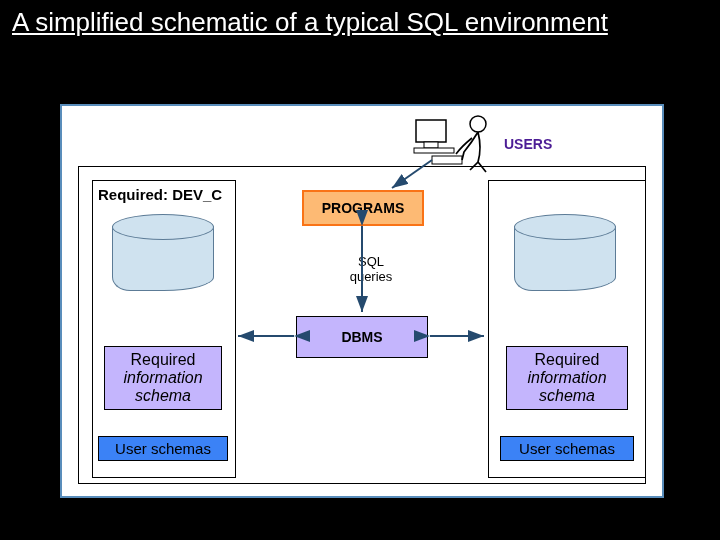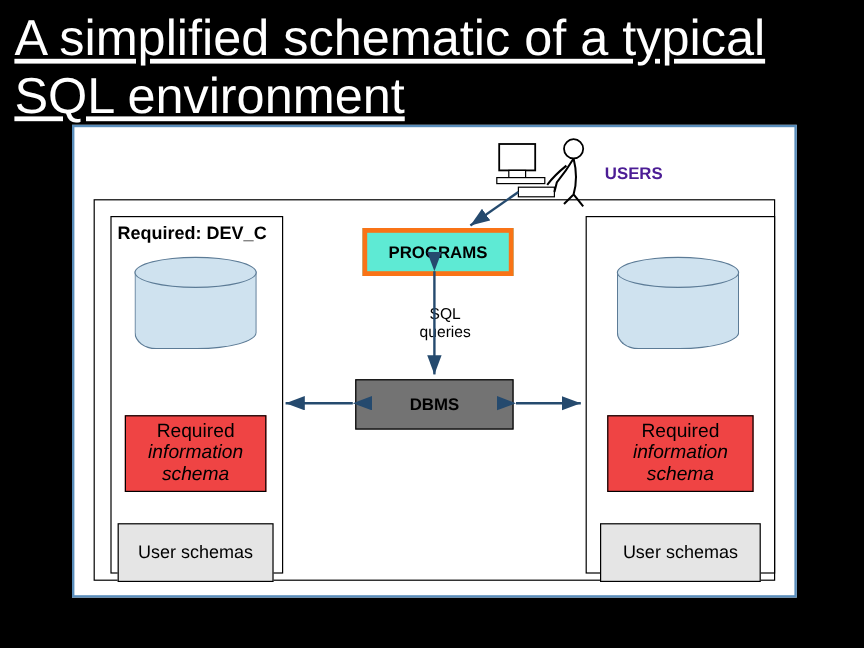--- a/index.html
+++ b/index.html
@@ -1,32 +1,32 @@
 <!DOCTYPE html>
 <html><head>
 <meta charset="utf-8">
 <style>
   html,body{margin:0;padding:0;width:720px;height:540px;background:#000;font-family:Verdana,Geneva,sans-serif;overflow:hidden}
-  .title{color:#fff;font-size:42px;line-height:1.15;padding:8px 12px 4px 12px;text-decoration:underline}
+  .title{color:#fff;font-size:26px;line-height:1.15;padding:8px 12px 4px 12px;text-decoration:underline}
   .diagram-frame{position:absolute;left:60px;top:104px;width:600px;height:390px;background:#fff;border:2px solid #598dbb}
   .env-rect{position:absolute;border:1px solid #000}
   .env-rect.outer{left:16px;top:60px;width:566px;height:316px}
   .catalog-rect{position:absolute;border:1px solid #000}
   .catalog-rect.left{left:30px;top:74px;width:142px;height:296px}
   .catalog-rect.right{left:426px;top:74px;width:156px;height:296px}
   .small-label{position:absolute;font:700 14px Arial,Helvetica,sans-serif;color:#000}
   .catalog-label{position:absolute;font:700 15px Arial;color:#000}
   .cylinder{position:absolute;width:100px}
   .cyl-body{width:100px;height:64px;background:#cfe2ef;border-left:1px solid #5c7b96;border-right:1px solid #5c7b96;border-bottom:1px solid #5c7b96;border-radius:0 0 50px 18px/0 0 14px 14px}
   .cyl-top{position:absolute;top:-12px;left:0;width:100px;height:24px;background:#cfe2ef;border:1px solid #5c7b96;border-radius:50%/50%}
-  .info-box{position:absolute;border:1px solid #000;text-align:center;font:400 16px Arial;background:#ef4444;padding:4px 0}
+  .info-box{position:absolute;border:1px solid #000;text-align:center;font:400 16px Arial;background:#c4b5fd;padding:4px 0}
   .info-box .it{font-style:italic}
-  .user-box{position:absolute;border:1px solid #000;text-align:center;font:400 15px Arial;background:#e5e5e5;padding:15px 0}
-  .prog-box{position:absolute;border:4px solid #f97316;background:#5eead4;font:700 14px Arial;text-align:center;padding:8px 0}
-  .dbms-box{position:absolute;border:1px solid #000;background:#737373;font:700 14px Arial;text-align:center;padding:12px 0}
+  .user-box{position:absolute;border:1px solid #000;text-align:center;font:400 15px Arial;background:#3b82f6;padding:3px 0}
+  .prog-box{position:absolute;border:2px solid #f97316;background:#fdba74;font:700 14px Arial;text-align:center;padding:8px 0}
+  .dbms-box{position:absolute;border:1px solid #000;background:#c4b5fd;font:700 14px Arial;text-align:center;padding:12px 0}
   .sql-label{position:absolute;font:400 13px Arial;text-align:center;color:#000}
   .user-label{position:absolute;font:700 14px Arial;color:#4c1d95}
   svg.arrows{position:absolute;left:0;top:0;width:600px;height:390px;pointer-events:none}
   
   .user-figure{position:absolute}
 </style>
 </head>
 <body>
 
 <div class="title">A simplified schematic of a typical SQL environment</div>

